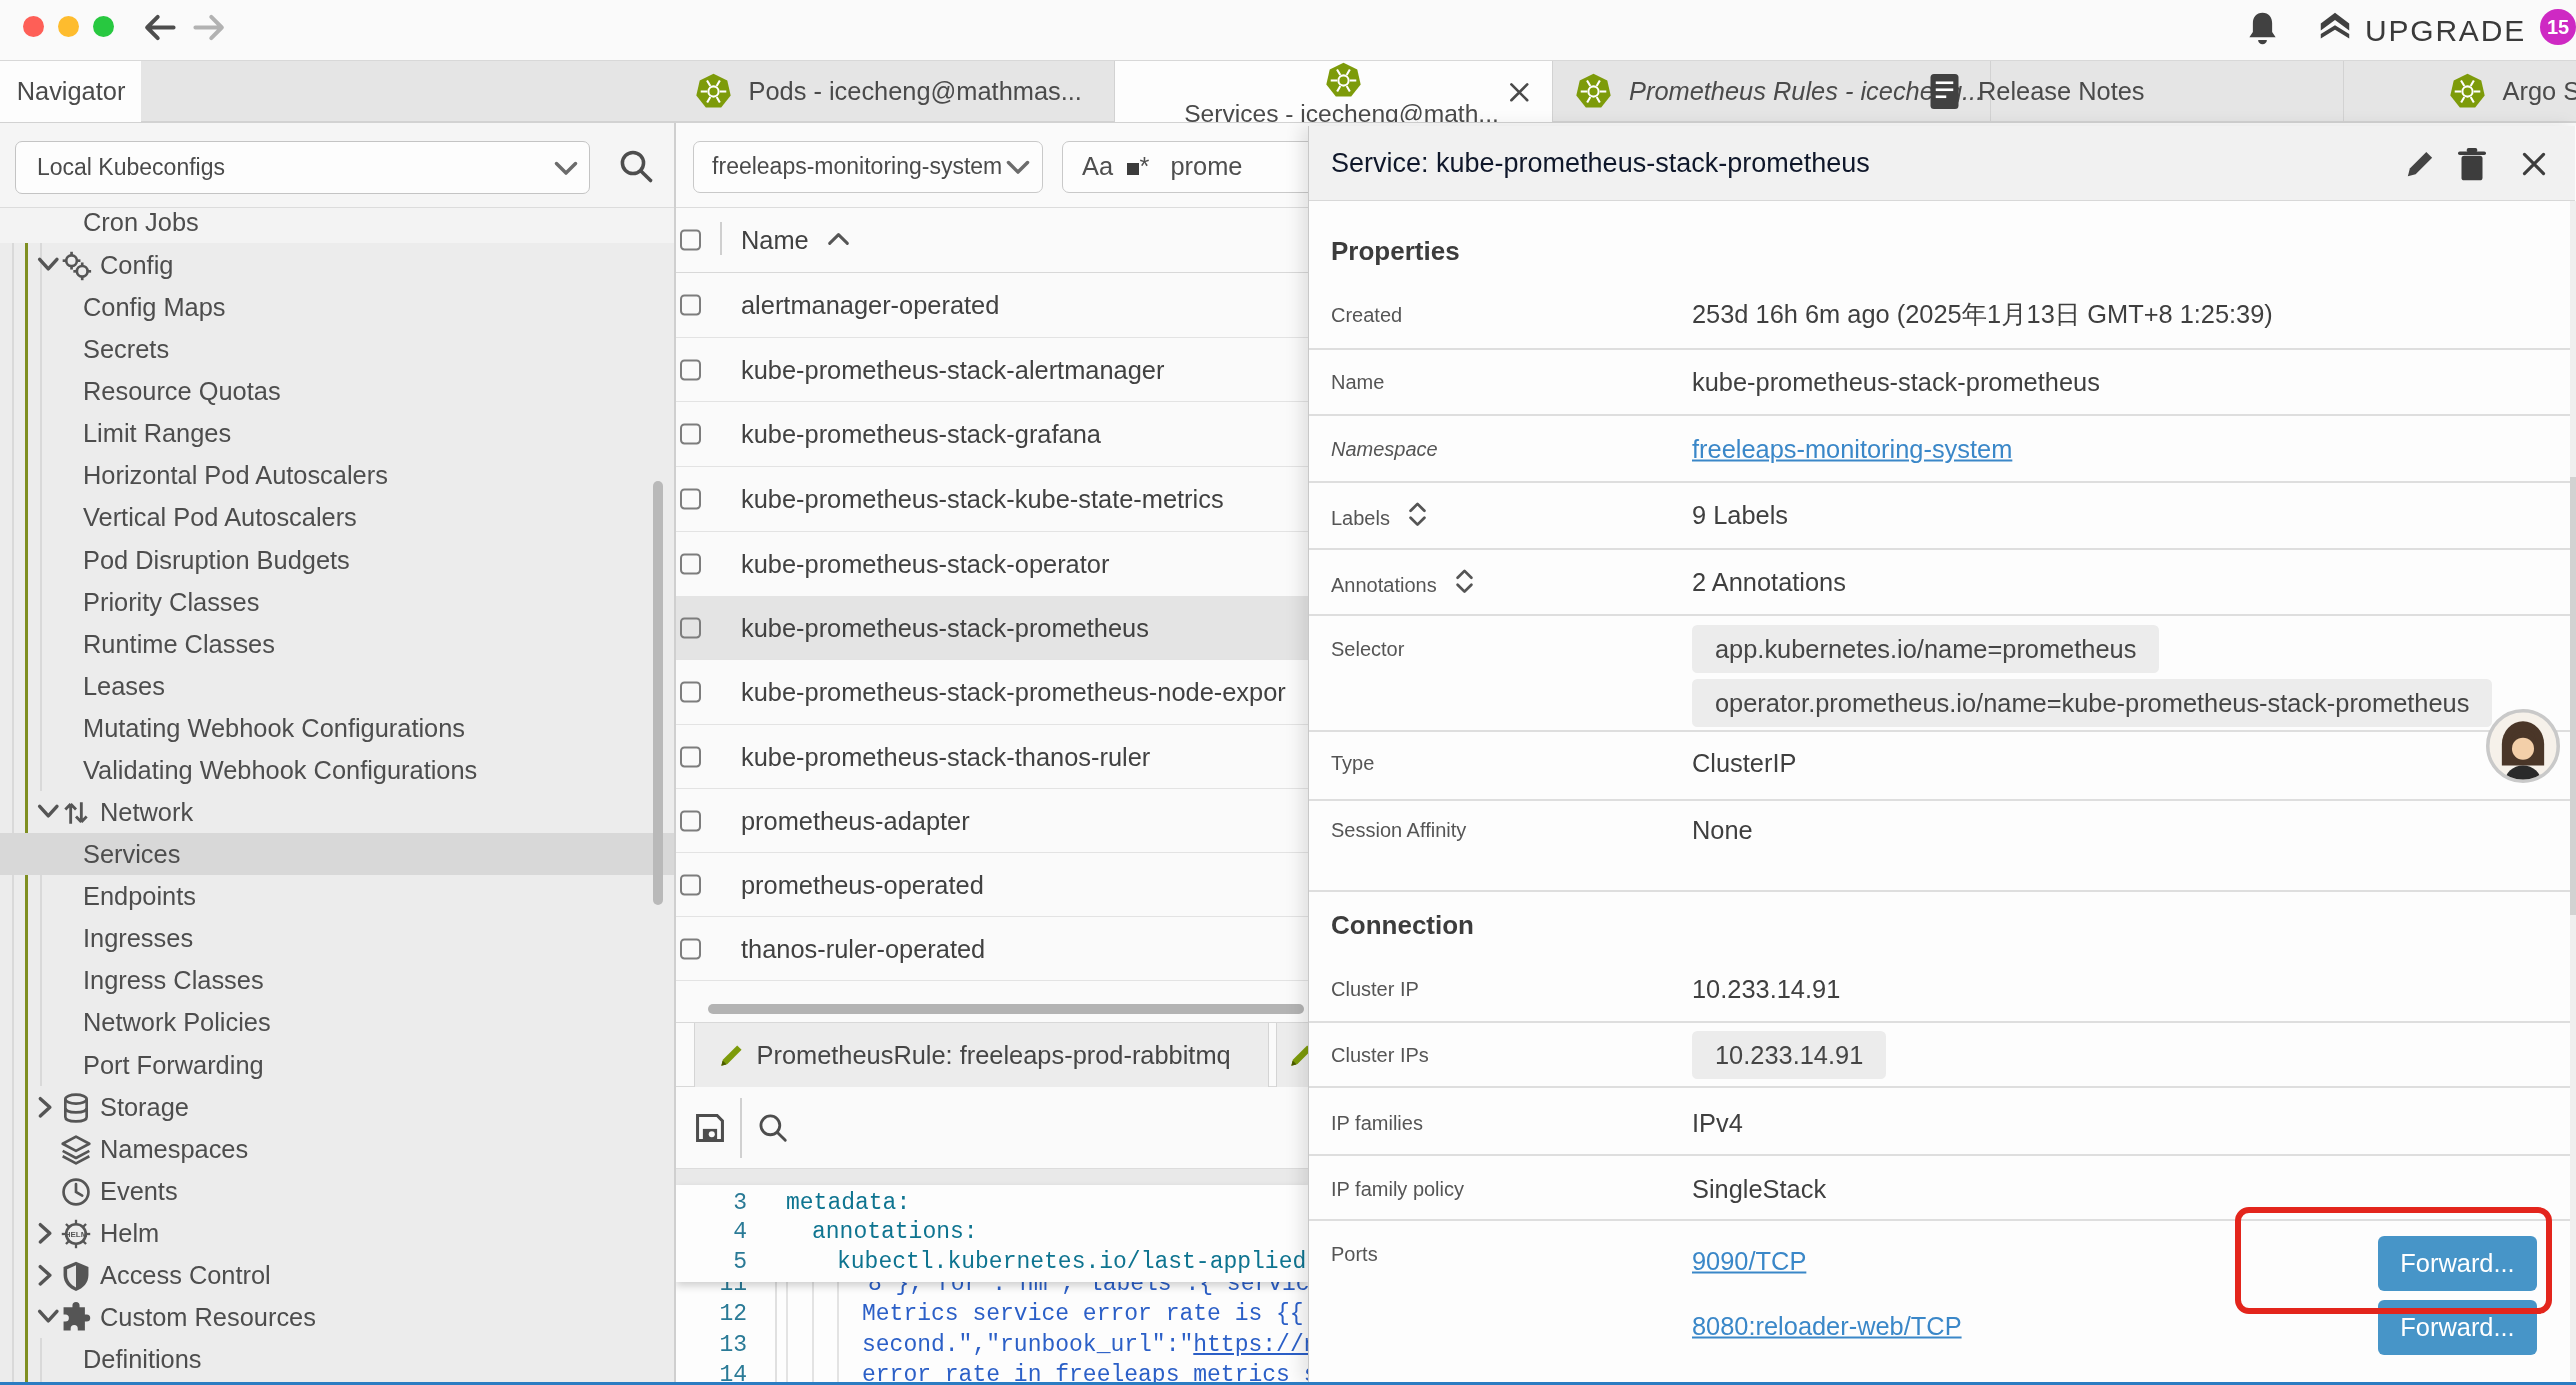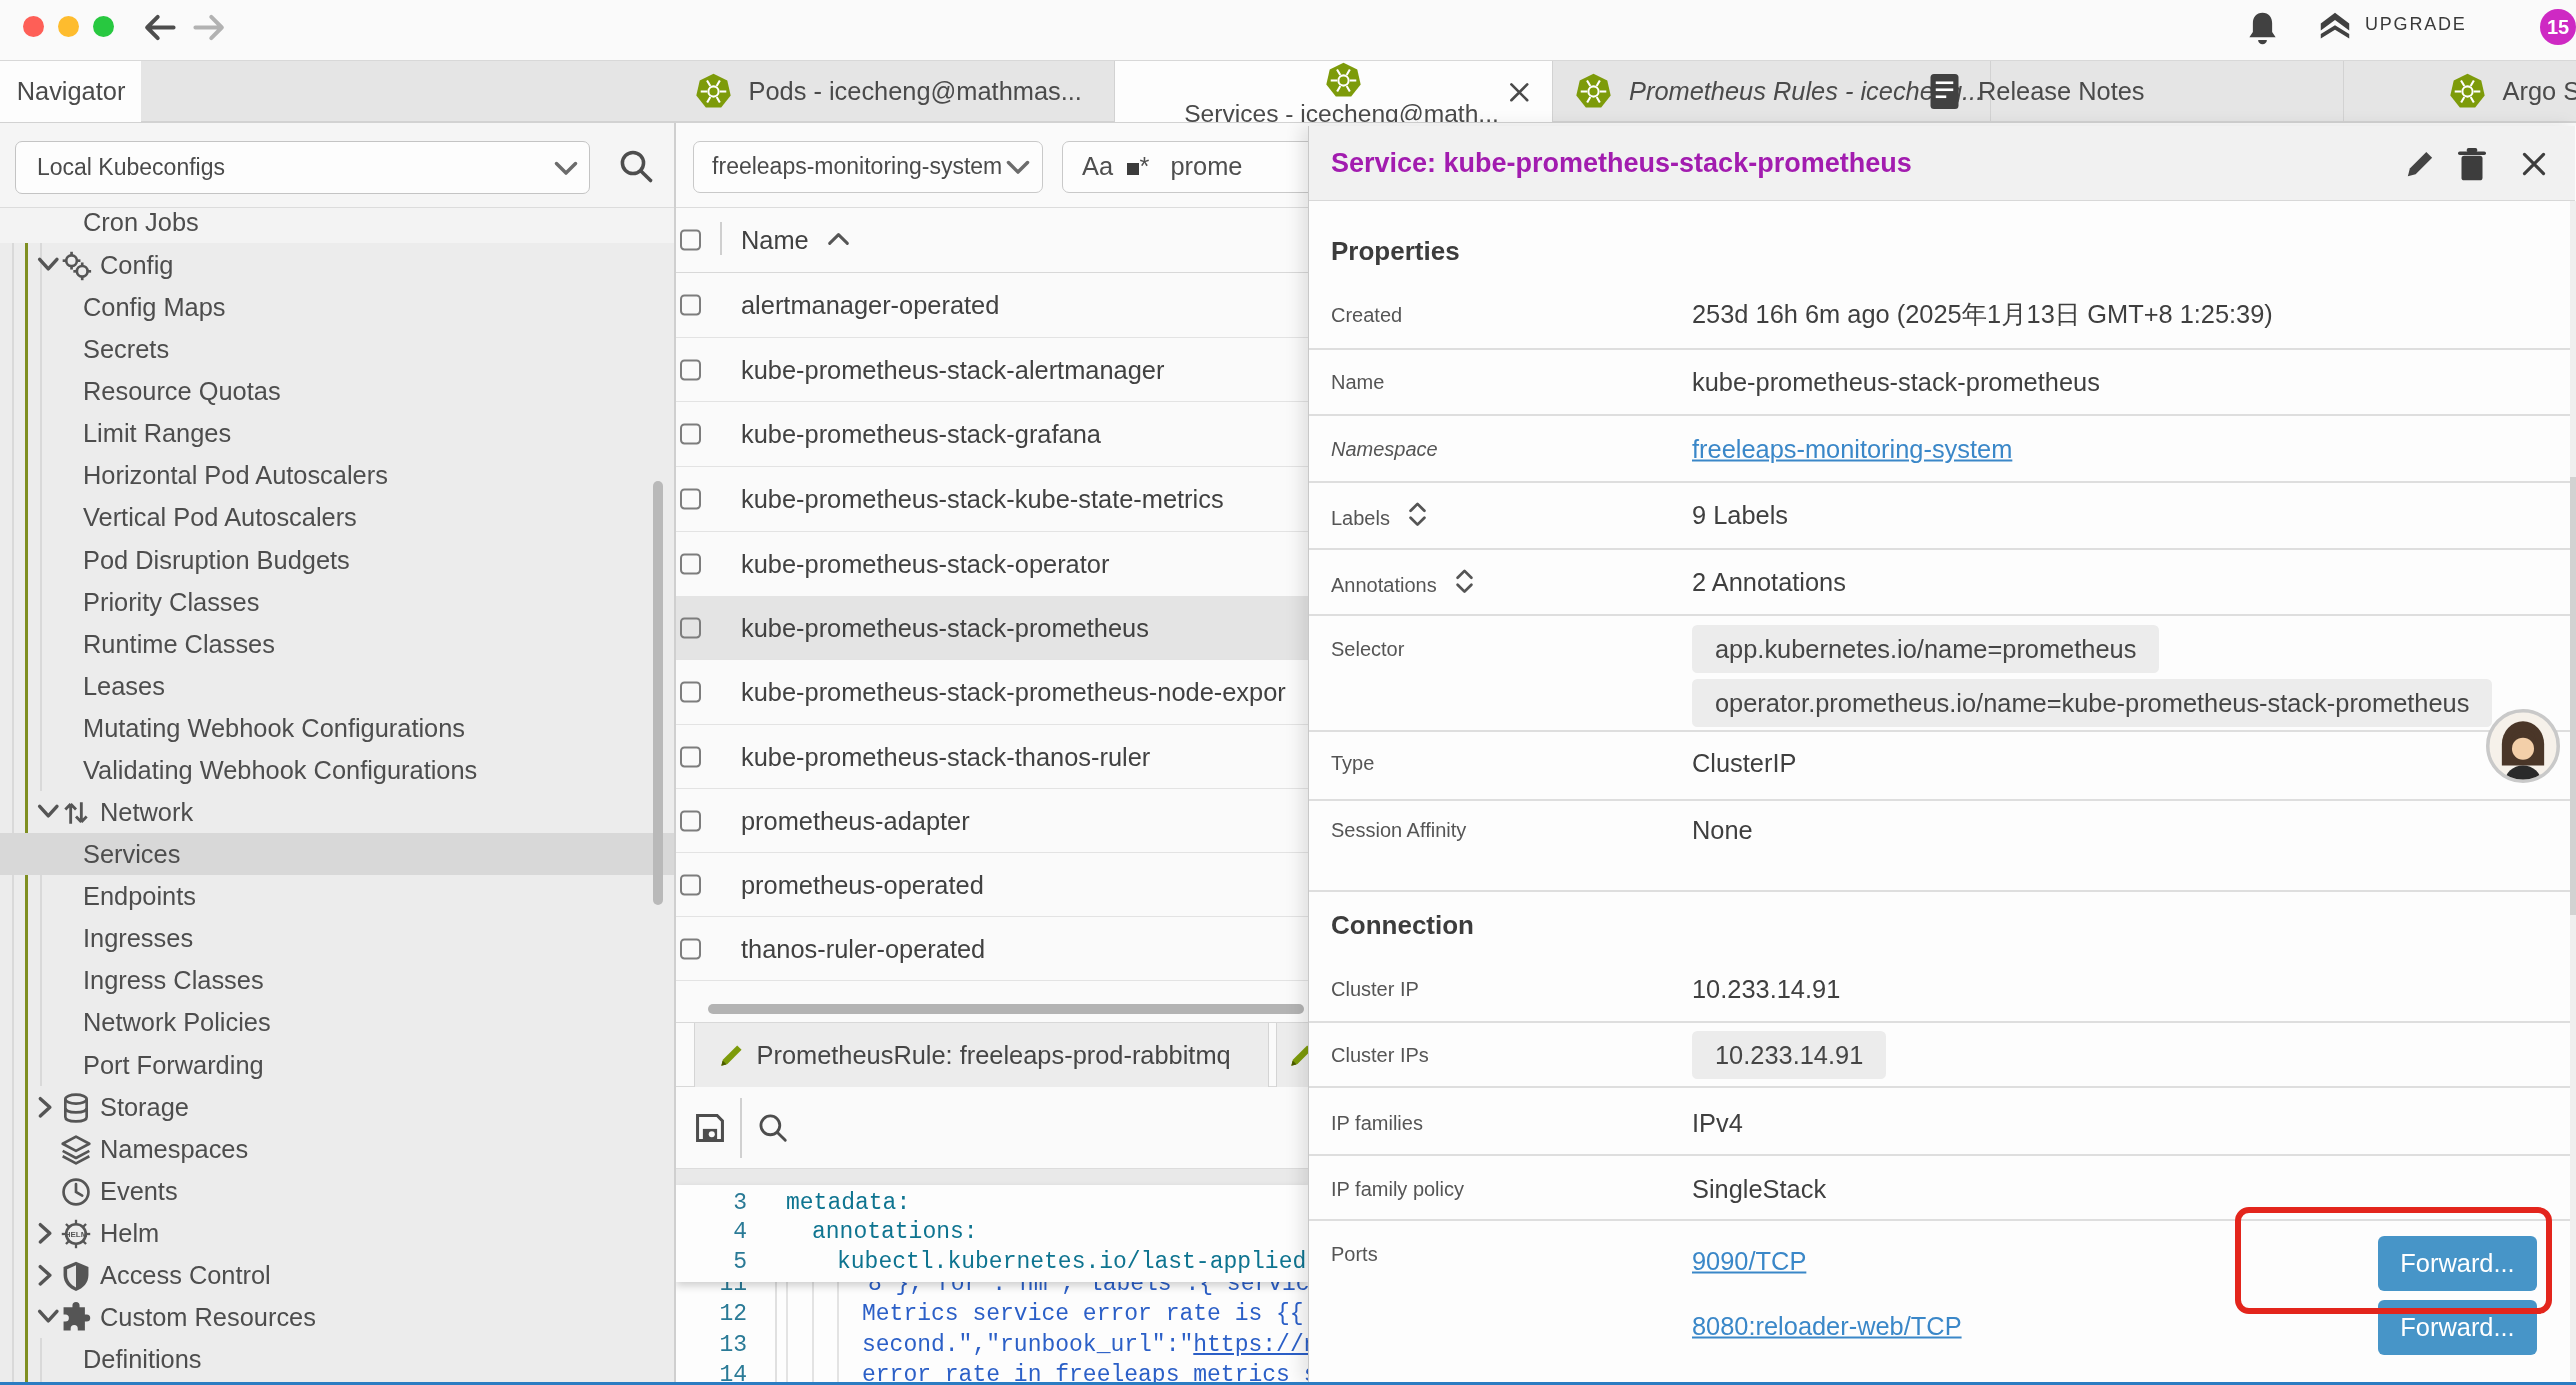--- a/index.html
+++ b/index.html
@@ -84,21 +84,21 @@
     <path d="M6 21 H36 M36 21 L24 9 M36 21 L24 33" stroke="#b2b2b2" stroke-width="4.5" fill="none" stroke-linecap="round" stroke-linejoin="round"></path>
   </svg>
   <svg class="abs" style="left:2245px; top:8.8px;" width="35" height="39" viewBox="0 0 40 44">
     <path d="M20 4 C13 4 9 9 9 16 L9 26 L5 32 L35 32 L31 26 L31 16 C31 9 27 4 20 4 Z" fill="#414141"></path>
     <path d="M15 35 a5 5 0 0 0 10 0 Z" fill="#414141"></path>
   </svg>
   <svg class="abs" style="left:2319px; top:10.5px;" width="32" height="32" viewBox="0 0 36 36">
     <path d="M2 14 L18 2 L34 14 L34 22 L18 10 L2 22 Z" fill="#414141"></path>
     <path d="M2 26 L18 16 L34 26 L34 31 L18 21 L2 31 Z" fill="#414141"></path>
   </svg>
-  <div class="abs" style="left:2365px; top:14px; font-size:18px; color:#3a3a3a; letter-spacing:1.8px;">UPGRADE</div>
+  <div class="abs" style="left:2365px; top:14px; font-size:30px; color:#3a3a3a; letter-spacing:1.8px;">UPGRADE</div>
   <div class="abs" style="left:2540px; top:8.8px; width:36px; height:36px; border-radius:50%; background:#ce29c3;
        color:#fff; font-size:20px; font-weight:bold; text-align:center; line-height:36px;">15</div>
 </div>
 
 <div id="tabbar">
   <div id="tabline"></div>
   <div class="tab white" style="left:0; width:141px; border-right:none;">
       <span style="margin-left:16.7px;">Navigator</span>
     </div>
   <div class="tab" style="left:676px; width:439px;">
@@ -471,21 +471,21 @@
     <div class="mono lnum" style="top:114px;">12</div>
     <div class="mono cline" style="left:186px; top:114px; color:#2b5fc7;">Metrics service error rate is {{ $va</div>
     <div class="mono lnum" style="top:145px;">13</div>
     <div class="mono cline" style="left:186px; top:145px; color:#2b5fc7;">second.","runbook_url":"<span style="text-decoration:underline;">https://net</span></div>
     <div class="mono lnum" style="top:175px;">14</div>
     <div class="mono cline" style="left:186px; top:175px; color:#2b5fc7;">error rate in freeleaps metrics ser</div>
   </div>
 </div>
 <div id="panel">
   <div id="phead">
-    <div class="abs" style="left:22px; top:50%; transform:translateY(-50%); font-size:27px; font-weight:bold; color:#a21caf;">Service: kube-prometheus-stack-prometheus</div>
+    <div class="abs" style="left:22px; top:50%; transform:translateY(-50%); font-size:27px; font-weight:normal; color:#0f172a;">Service: kube-prometheus-stack-prometheus</div>
     <svg class="abs" style="left:1094px; top:22px;" width="33" height="33" viewBox="0 0 34 34">
         <path d="M5 29 L7 21 L24 4 L30 10 L13 27 Z" fill="#444"></path>
       </svg>
     <svg class="abs" style="left:1147px; top:21px;" width="32" height="35" viewBox="0 0 36 40">
         <rect x="6" y="10" width="24" height="28" rx="3" fill="#3d3d3d"></rect>
         <rect x="2" y="5" width="32" height="4" rx="2" fill="#3d3d3d"></rect>
         <rect x="12" y="1" width="12" height="5" rx="2" fill="#3d3d3d"></rect>
       </svg>
     <svg class="abs" style="left:1212px; top:24.6px;" width="26" height="26" viewBox="0 0 30 30">
         <path d="M4 4 L26 26 M26 4 L4 26" stroke="#3d3d3d" stroke-width="3.6" stroke-linecap="round"></path>

